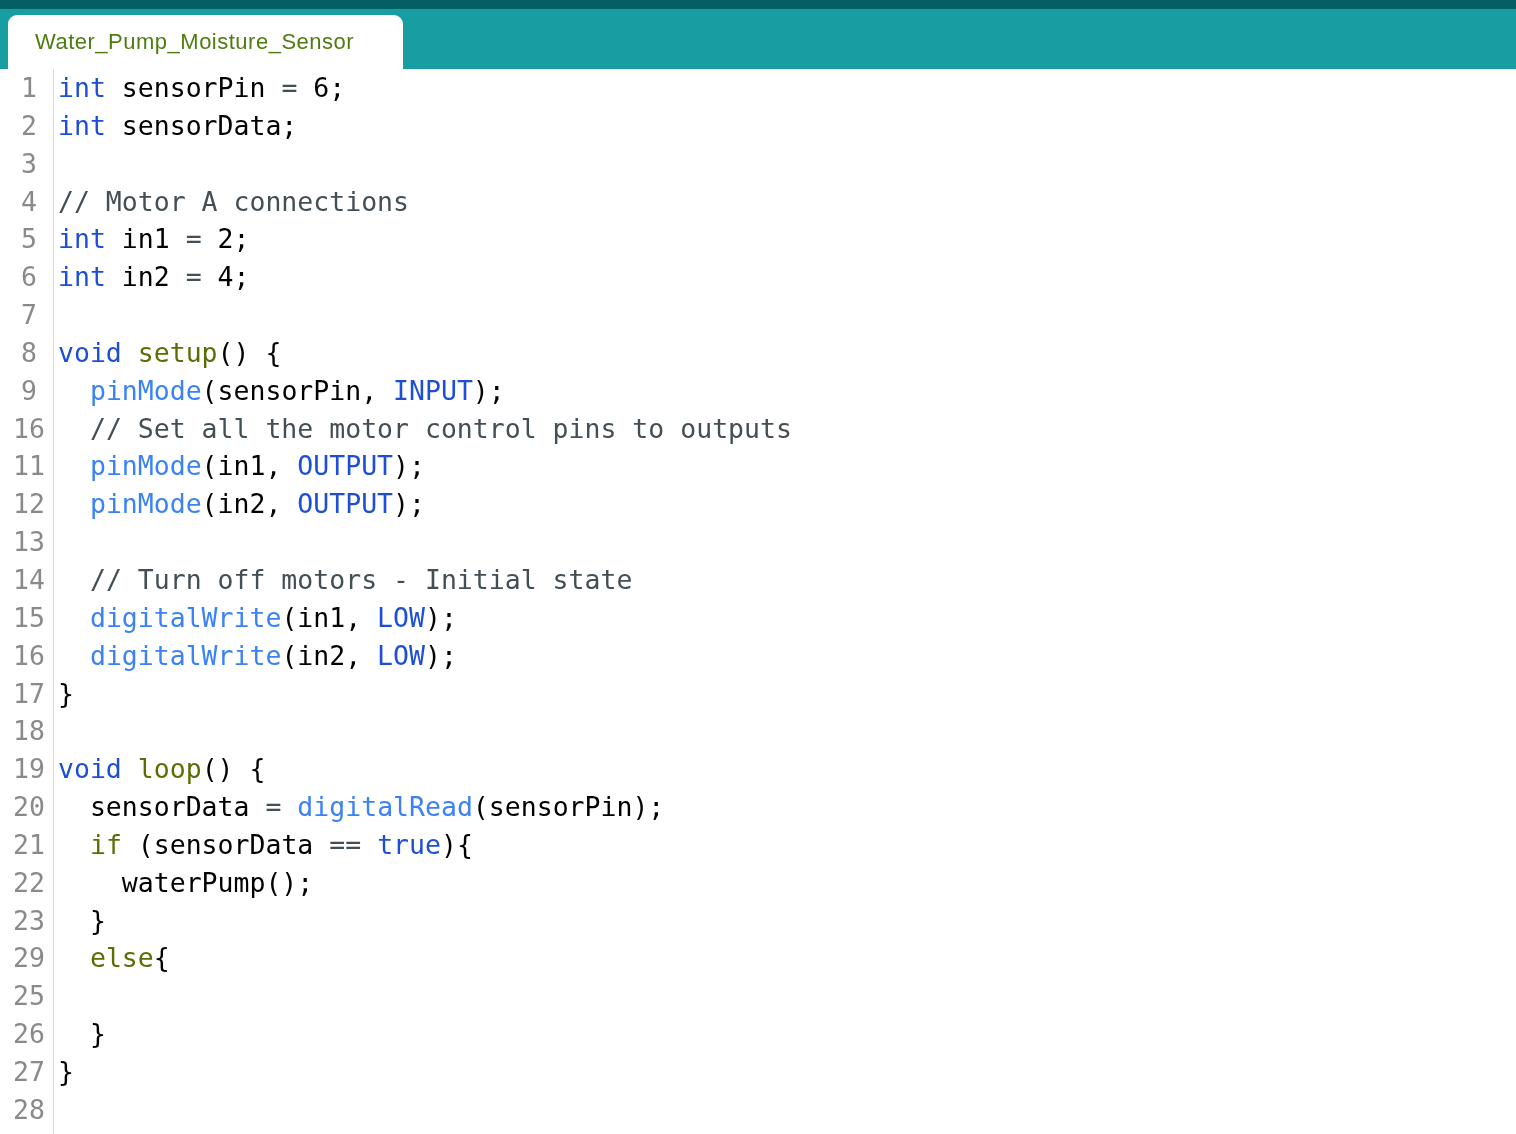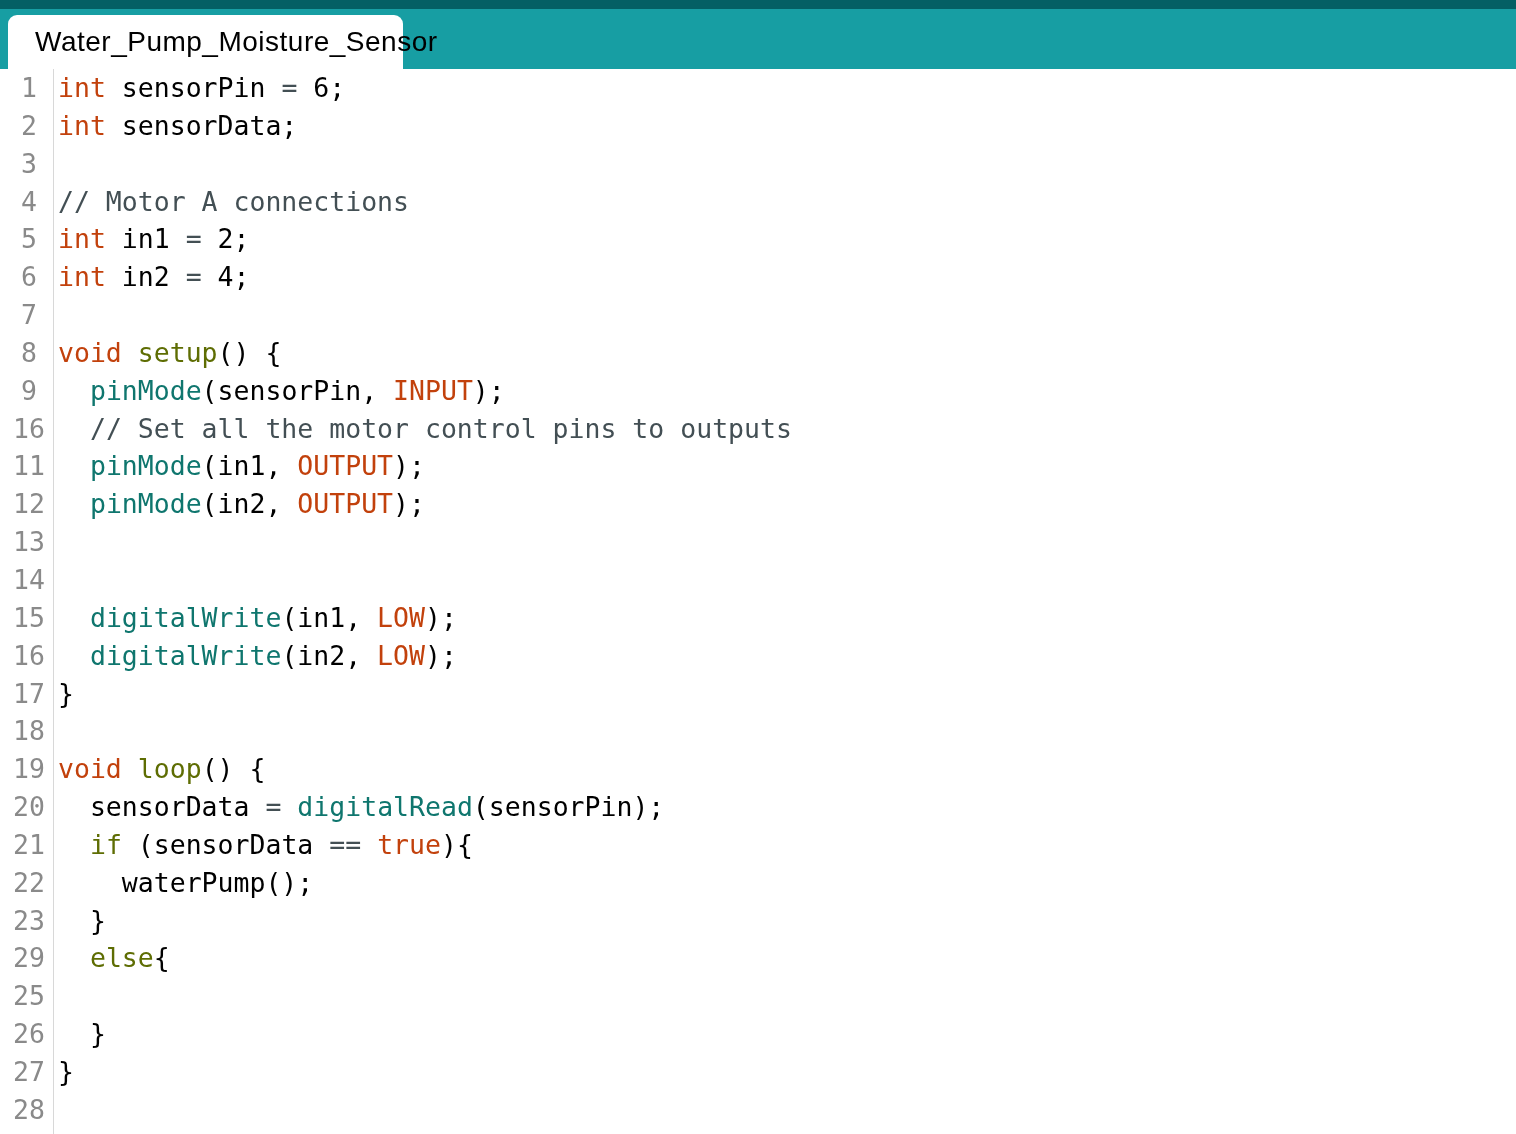--- a/index.html
+++ b/index.html
@@ -9,32 +9,32 @@
   }
   .header { position:relative; width:100%; height:69px; background:#179EA3; }
   .header-strip { width:100%; height:9px; background:#045F64; }
   .tab {
     position:absolute; left:8px; top:15px; bottom:0; width:395px;
     background:#FFFFFF; border-radius:9px 9px 0 0;
     display:flex; align-items:center; padding-left:27px; box-sizing:border-box;
   }
   .tab-label {
     font-family:"Liberation Sans", sans-serif;
-    font-size:28px; font-weight:500; letter-spacing:0.5px; color:#000000;
+    font-size:22px; font-weight:500; letter-spacing:0.5px; color:#4d7c0f;
   }
   .editor {
     position:absolute; top:69px; left:0; right:0; bottom:0; background:#FFFFFF;
     font-family:"DejaVu Sans Mono", monospace; font-size:26.5px;
   }
   .gutter-sep { position:absolute; left:53px; top:0; bottom:0; width:1px; background:#D8D8D8; }
   .line { display:flex; height:37.85px; line-height:37.85px; white-space:pre; }
   .lnum { flex:0 0 48px; padding-left:5px; text-align:center; color:#8A8A8A; }
   .ltext { padding-left:5px; color:#000000; }
-  .tk-k { color:#c2410c; }
-  .tk-f { color:#0f766e; }
+  .tk-k { color:#1d4ed8; }
+  .tk-f { color:#3b82f6; }
   .tk-g { color:#5E6D03; }
   .tk-c { color:#434F54; }
   .tk-o { color:#434F54; }
   .tk-p { color:#000000; }
 </style>
 </head>
 <body>
 
 <div class="header">
   <div class="header-strip"></div>
@@ -52,21 +52,21 @@
       <div class="line"><span class="lnum">4</span><span class="ltext"><span class="tk-c">// Motor A connections</span></span></div>
       <div class="line"><span class="lnum">5</span><span class="ltext"><span class="tk-k">int</span><span class="tk-p"> in1 </span><span class="tk-o">=</span><span class="tk-p"> 2;</span></span></div>
       <div class="line"><span class="lnum">6</span><span class="ltext"><span class="tk-k">int</span><span class="tk-p"> in2 </span><span class="tk-o">=</span><span class="tk-p"> 4;</span></span></div>
       <div class="line"><span class="lnum">7</span><span class="ltext"></span></div>
       <div class="line"><span class="lnum">8</span><span class="ltext"><span class="tk-k">void</span><span class="tk-p"> </span><span class="tk-g">setup</span><span class="tk-p">() {</span></span></div>
       <div class="line"><span class="lnum">9</span><span class="ltext"><span class="tk-p">  </span><span class="tk-f">pinMode</span><span class="tk-p">(sensorPin, </span><span class="tk-k">INPUT</span><span class="tk-p">);</span></span></div>
       <div class="line"><span class="lnum">16</span><span class="ltext"><span class="tk-p">  </span><span class="tk-c">// Set all the motor control pins to outputs</span></span></div>
       <div class="line"><span class="lnum">11</span><span class="ltext"><span class="tk-p">  </span><span class="tk-f">pinMode</span><span class="tk-p">(in1, </span><span class="tk-k">OUTPUT</span><span class="tk-p">);</span></span></div>
       <div class="line"><span class="lnum">12</span><span class="ltext"><span class="tk-p">  </span><span class="tk-f">pinMode</span><span class="tk-p">(in2, </span><span class="tk-k">OUTPUT</span><span class="tk-p">);</span></span></div>
       <div class="line"><span class="lnum">13</span><span class="ltext"></span></div>
-      <div class="line"><span class="lnum">14</span></div>
+      <div class="line"><span class="lnum">14</span><span class="ltext"><span class="tk-p">  </span><span class="tk-c">// Turn off motors - Initial state</span></span></div>
       <div class="line"><span class="lnum">15</span><span class="ltext"><span class="tk-p">  </span><span class="tk-f">digitalWrite</span><span class="tk-p">(in1, </span><span class="tk-k">LOW</span><span class="tk-p">);</span></span></div>
       <div class="line"><span class="lnum">16</span><span class="ltext"><span class="tk-p">  </span><span class="tk-f">digitalWrite</span><span class="tk-p">(in2, </span><span class="tk-k">LOW</span><span class="tk-p">);</span></span></div>
       <div class="line"><span class="lnum">17</span><span class="ltext"><span class="tk-p">}</span></span></div>
       <div class="line"><span class="lnum">18</span><span class="ltext"></span></div>
       <div class="line"><span class="lnum">19</span><span class="ltext"><span class="tk-k">void</span><span class="tk-p"> </span><span class="tk-g">loop</span><span class="tk-p">() {</span></span></div>
       <div class="line"><span class="lnum">20</span><span class="ltext"><span class="tk-p">  sensorData </span><span class="tk-o">=</span><span class="tk-p"> </span><span class="tk-f">digitalRead</span><span class="tk-p">(sensorPin);</span></span></div>
       <div class="line"><span class="lnum">21</span><span class="ltext"><span class="tk-p">  </span><span class="tk-g">if</span><span class="tk-p"> (sensorData </span><span class="tk-o">==</span><span class="tk-p"> </span><span class="tk-k">true</span><span class="tk-p">){</span></span></div>
       <div class="line"><span class="lnum">22</span><span class="ltext"><span class="tk-p">    waterPump();</span></span></div>
       <div class="line"><span class="lnum">23</span><span class="ltext"><span class="tk-p">  }</span></span></div>
       <div class="line"><span class="lnum">29</span><span class="ltext"><span class="tk-p">  </span><span class="tk-g">else</span><span class="tk-p">{</span></span></div>

